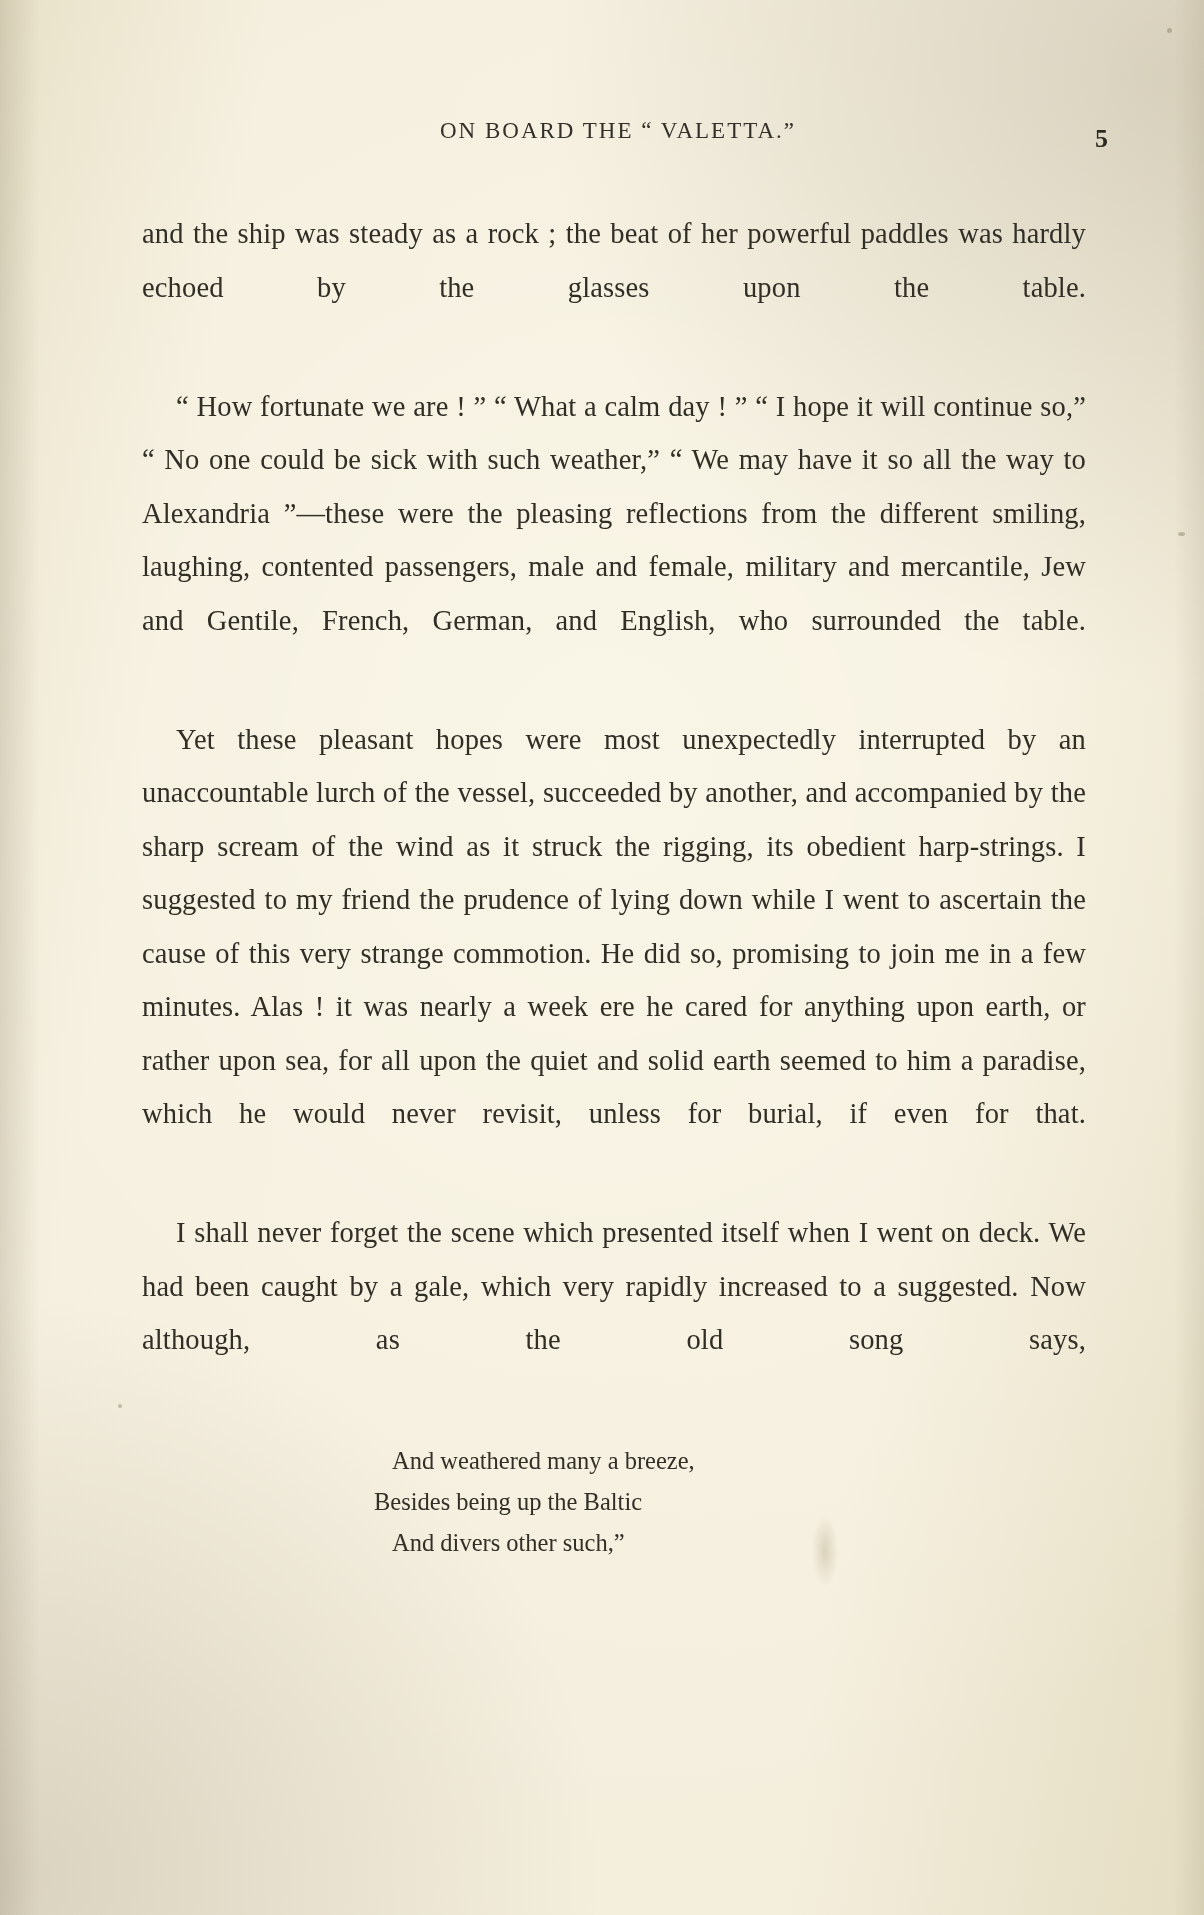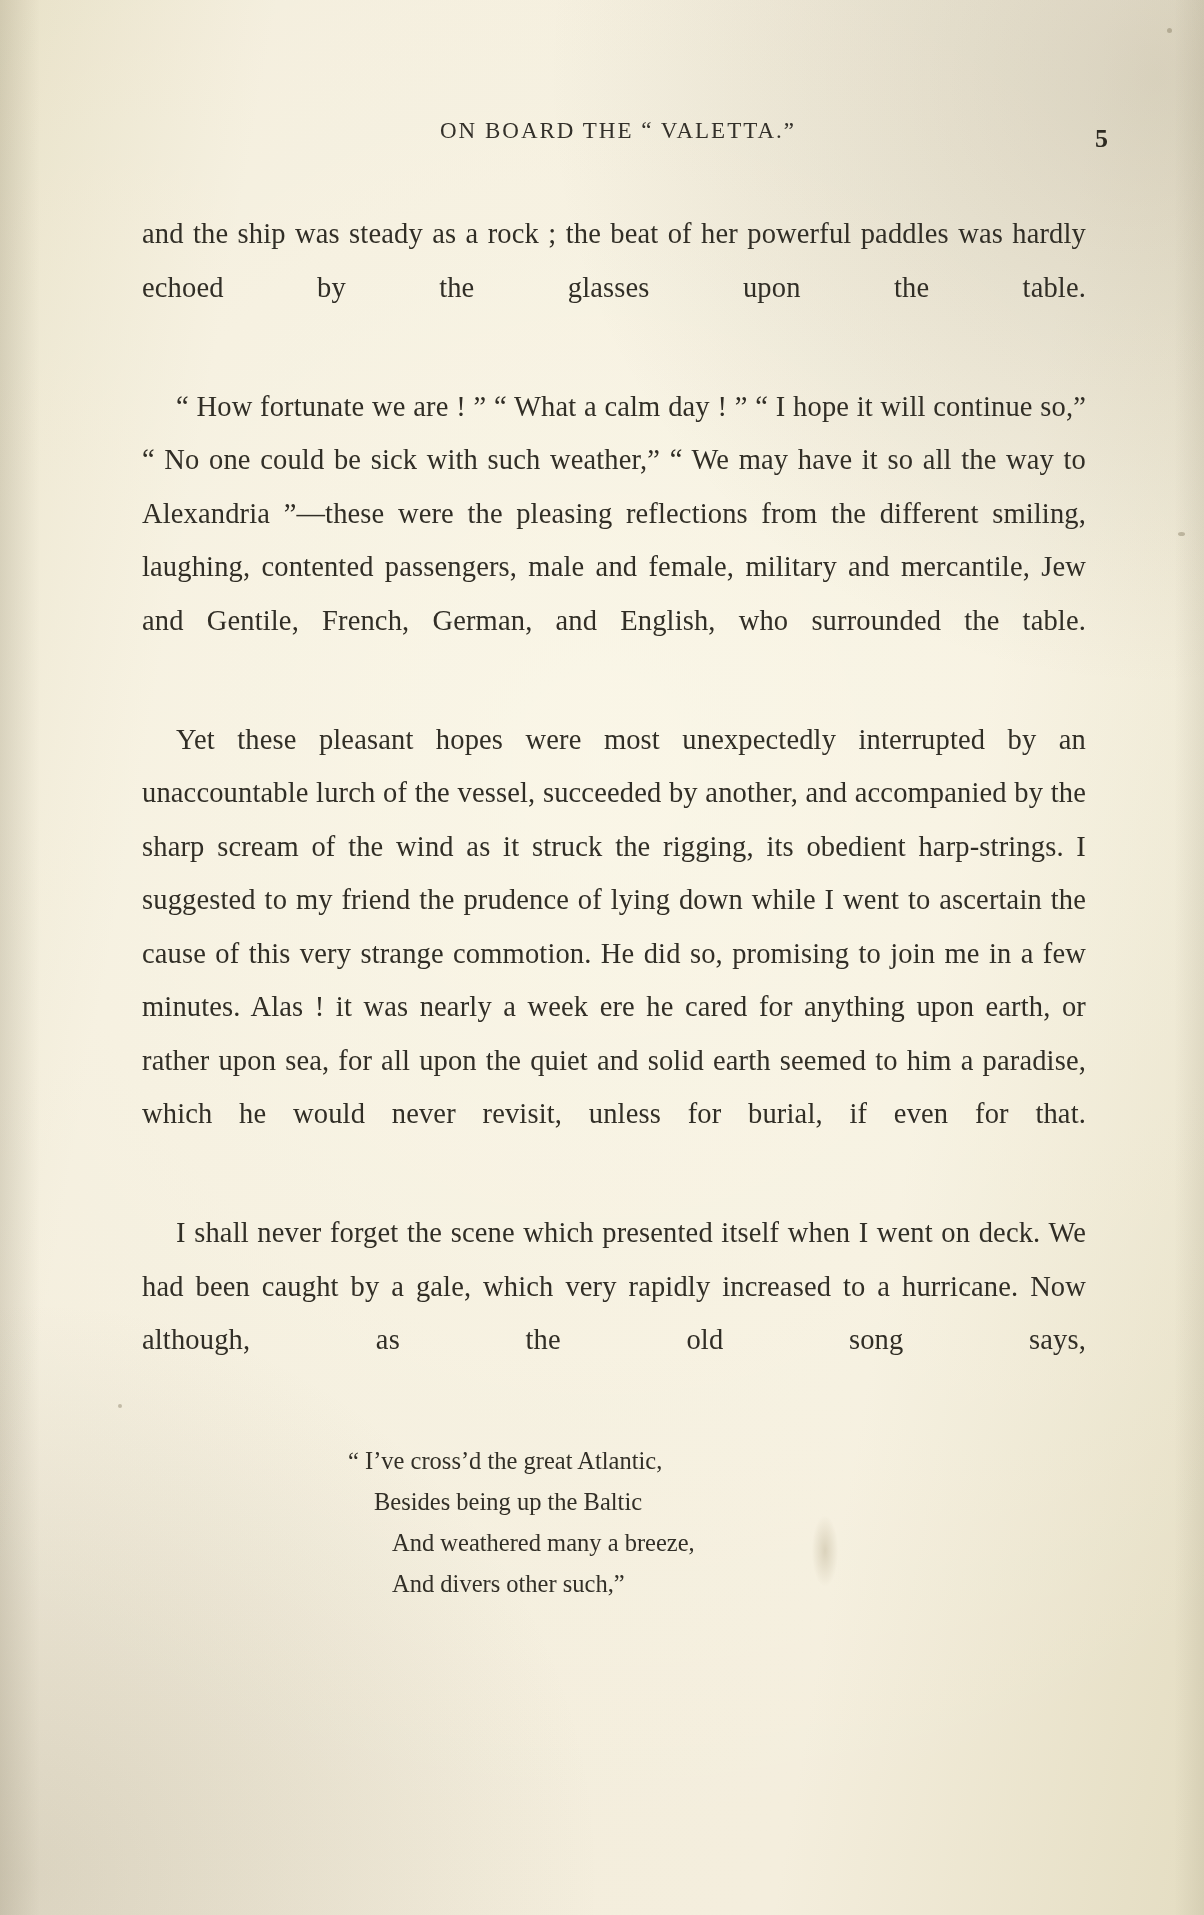--- a/index.html
+++ b/index.html
@@ -141,26 +141,25 @@
 
   <div class="running-head">
     <span class="rh-title">ON BOARD THE “ VALETTA.”</span>
     <span class="rh-folio">5</span>
   </div>
 
   <div class="body-text">
     <p class="para">and the ship was steady as a rock ; the beat of her powerful paddles was hardly echoed by the glasses upon the table.</p>
     <p class="para indent">“ How fortunate we are ! ” “ What a calm day ! ” “ I hope it will continue so,” “ No one could be sick with such weather,” “ We may have it so all the way to Alexandria ”—these were the pleasing reflections from the different smiling, laughing, contented passengers, male and female, military and mercantile, Jew and Gentile, French, German, and English, who surrounded the table.</p>
     <p class="para indent">Yet these pleasant hopes were most unexpectedly interrupted by an unaccountable lurch of the vessel, succeeded by another, and accompanied by the sharp scream of the wind as it struck the rigging, its obedient harp-strings. I suggested to my friend the prudence of lying down while I went to ascertain the cause of this very strange commotion. He did so, promising to join me in a few minutes. Alas ! it was nearly a week ere he cared for anything upon earth, or rather upon sea, for all upon the quiet and solid earth seemed to him a paradise, which he would never revisit, unless for burial, if even for that.</p>
-    <p class="para indent">I shall never forget the scene which presented itself when I went on deck. We had been caught by a gale, which very rapidly increased to a hurricane. Now although, as the old song says,</p>
+    <p class="para indent">I shall never forget the scene which presented itself when I went on deck. We had been caught by a gale, which very rapidly increased to a suggested. Now although, as the old song says,</p>
 
     <div class="verse">
-      <span class="vline i1">“ I’ve cross’d the great Atlantic,</span>
+      <span class="vline i2">And weathered many a breeze,</span>
       <span class="vline i3">Besides being up the Baltic</span>
-      <span class="vline i2">And weathered many a breeze,</span>
       <span class="vline i4">And divers other such,”</span>
     </div>
   </div>
 
   <div class="smudge"></div>
   <div class="speck" style="left:1167px; top:28px; width:5px; height:5px;"></div>
   <div class="speck" style="left:1178px; top:532px; width:7px; height:4px;"></div>
   <div class="speck" style="left:118px; top:1404px; width:4px; height:4px;"></div>
 </div>
 

